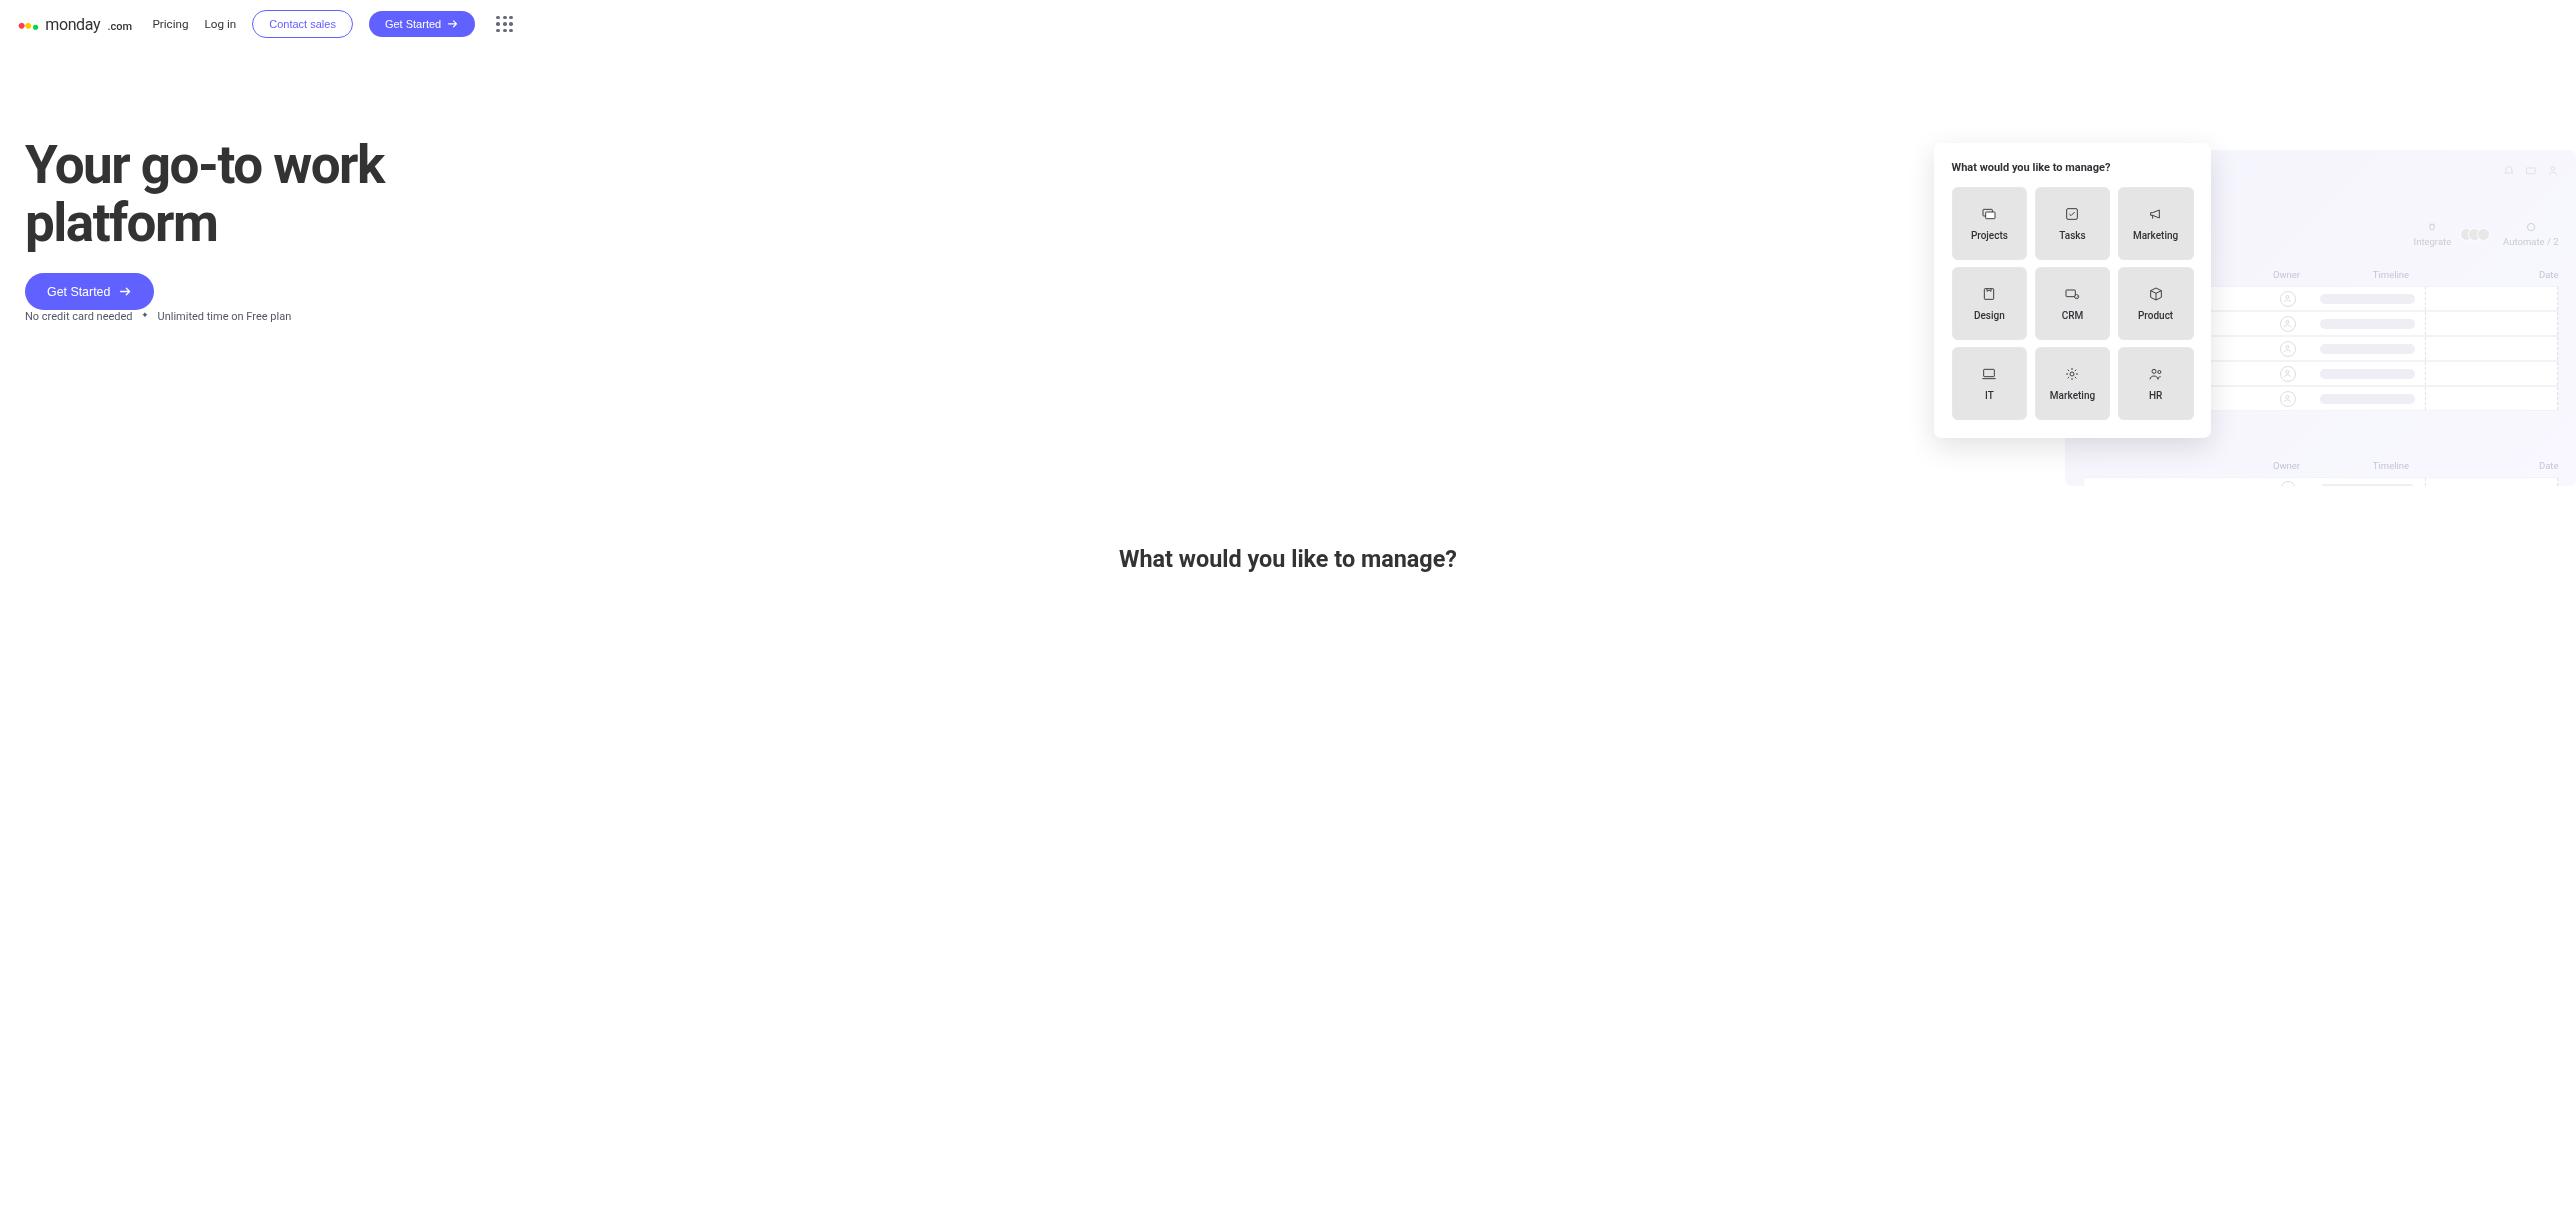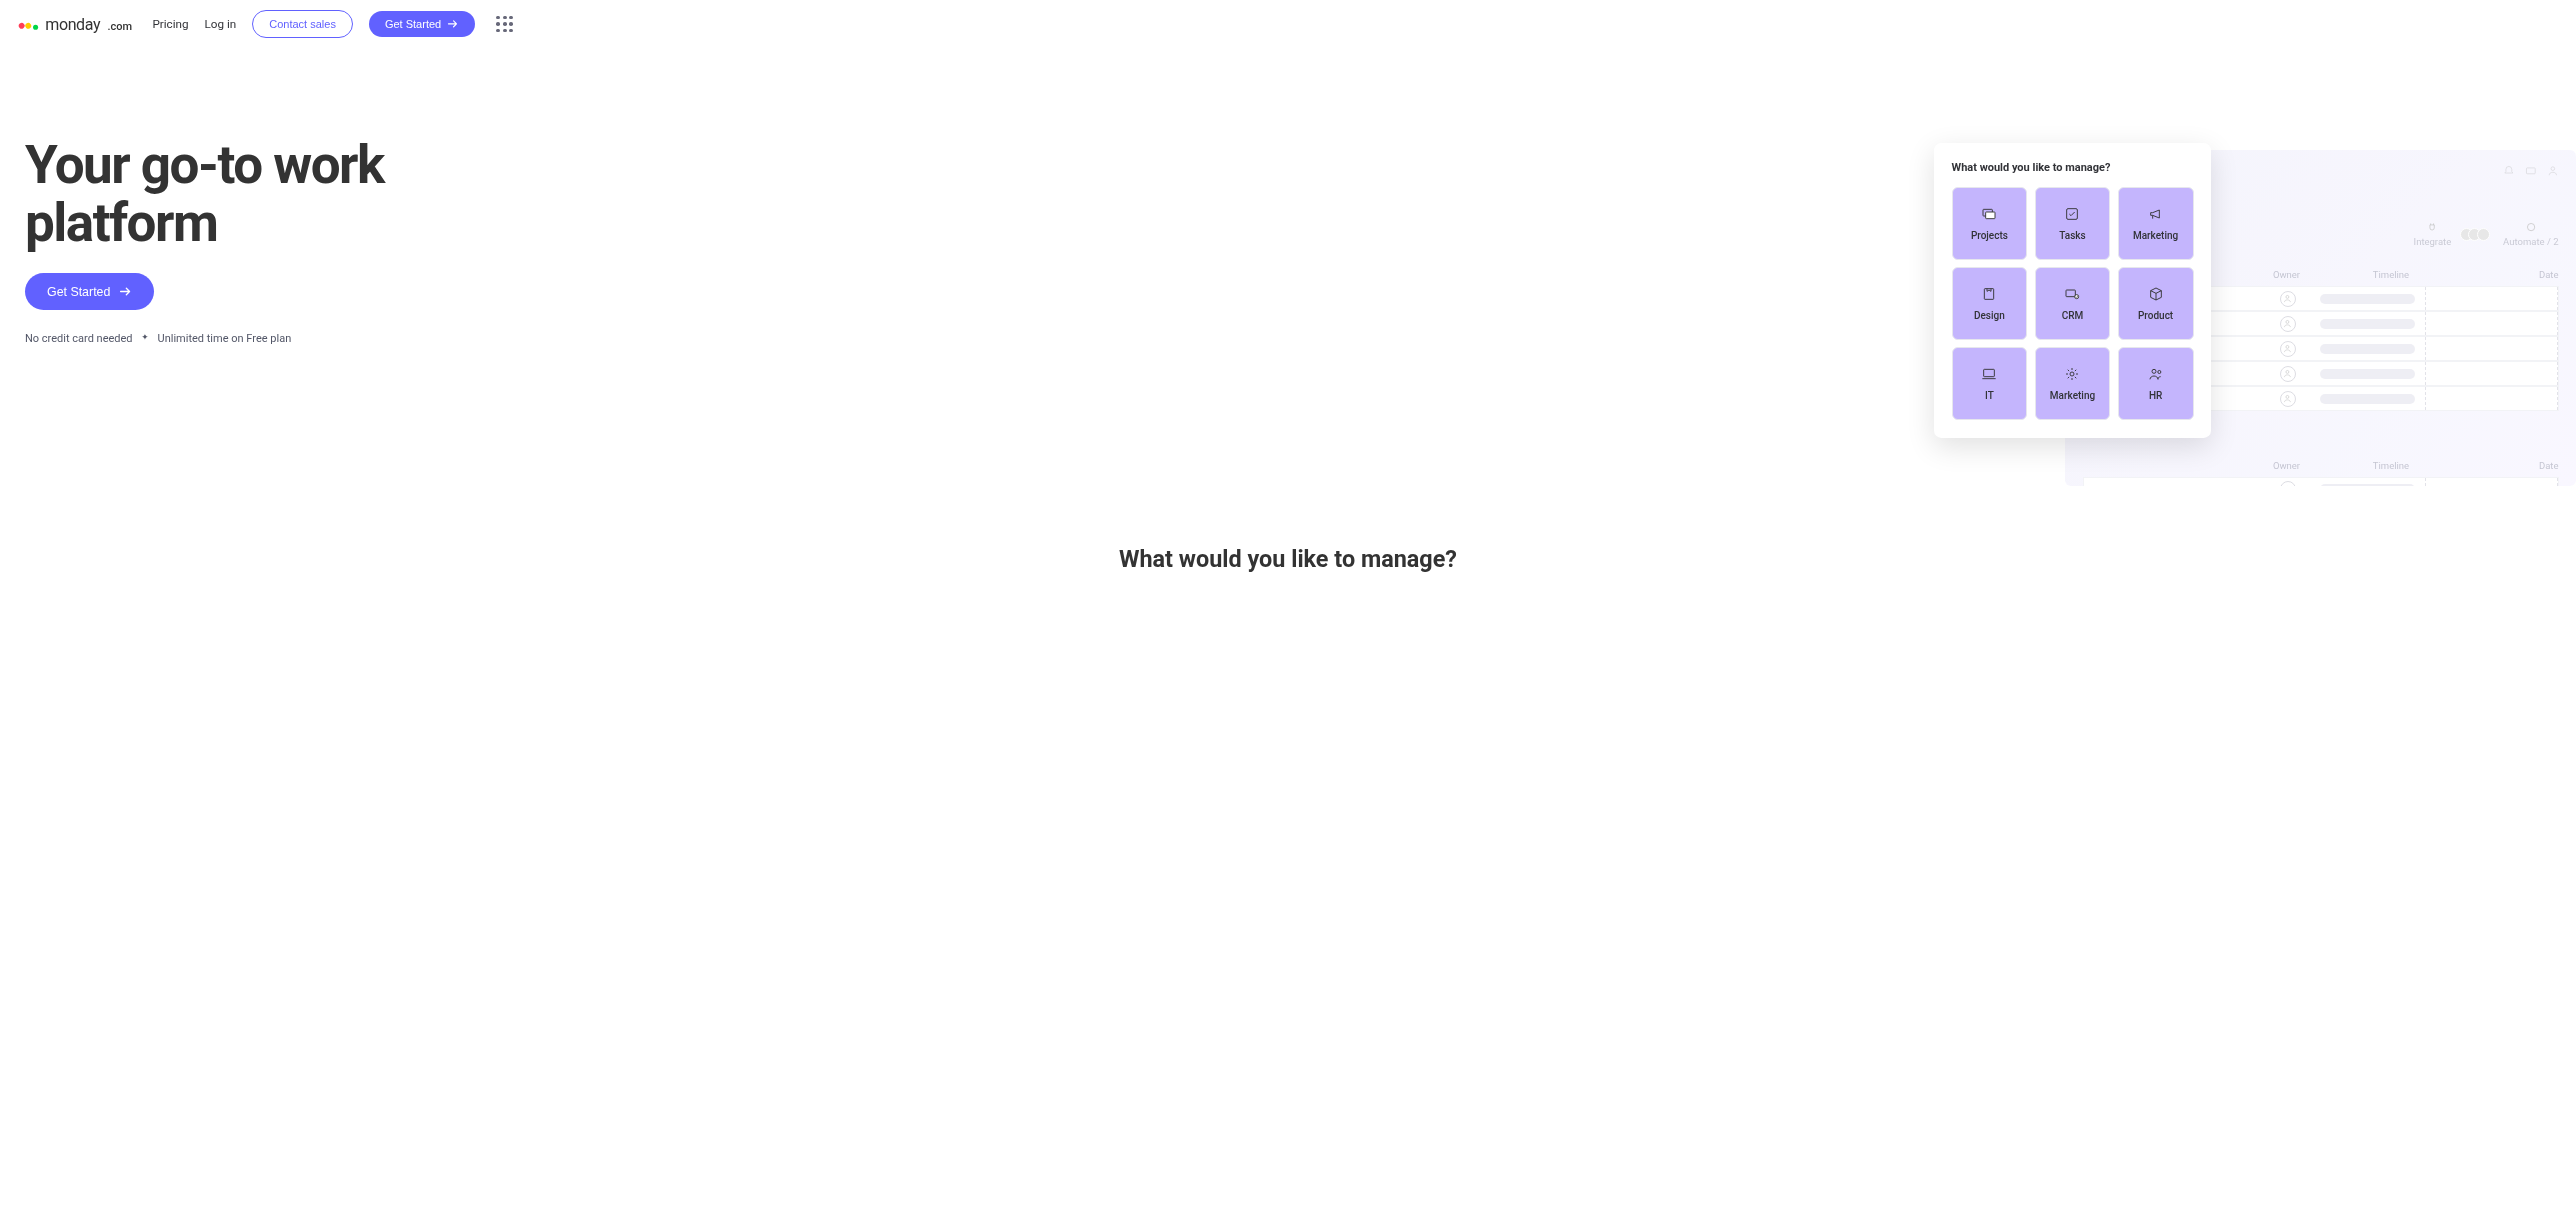--- a/index.html
+++ b/index.html
@@ -70,21 +70,21 @@
 .hero-sub {
   font-size: 16px; color: #535768; line-height: 1.55; margin-bottom: 41px;
 }
 .hero-cta {
   background: #6161ff; color: #fff; border: none;
   padding: 11.7px 22px; border-radius: 729px;
   font-size: 12.4px; cursor: pointer;
   display: inline-flex; align-items: center; gap: 8.8px;
 }
 .hero-note {
-  margin-top: 22px; font-size: 11px; color: #535768;
+  font-size: 11px; color: #535768;
   display: flex; align-items: flex-start; gap: 8.8px;
 }
 .hero-note .sparkle { font-size: 8.8px; color: #535768; }
 
 
 .hero-right {
   position: absolute;
   right: 0;
   top: 95px;
   width: 642px;
@@ -149,21 +149,21 @@
   box-shadow: 0 8.8px 29px rgba(0,0,0,0.12);
   padding: 17.5px;
   z-index: 5;
 }
 .manage-title { font-size: 11px; font-weight: 700; margin-bottom: 13px; }
 .tiles { display: grid; grid-template-columns: repeat(3, 1fr); gap: 7.3px; }
 .tile {
   border: 0.7px solid #e6e7ed; border-radius: 5.8px;
   height: 73px; display: flex; flex-direction: column;
   align-items: center; justify-content: center; gap: 8px;
-  cursor: pointer; background: #c4b5fd;
+  cursor: pointer; background: #e5e5e5;
 }
 .tile svg { width: 16px; height: 16px; color: #323338; }
 .tile-label { font-size: 10px; color: #323338; font-weight: 500; }
 
 .section2-title {
   text-align: center; font-size: 23.4px; font-weight: 700; color: #333;
   margin-top: 88px;
 }
 </style>
 </head>

